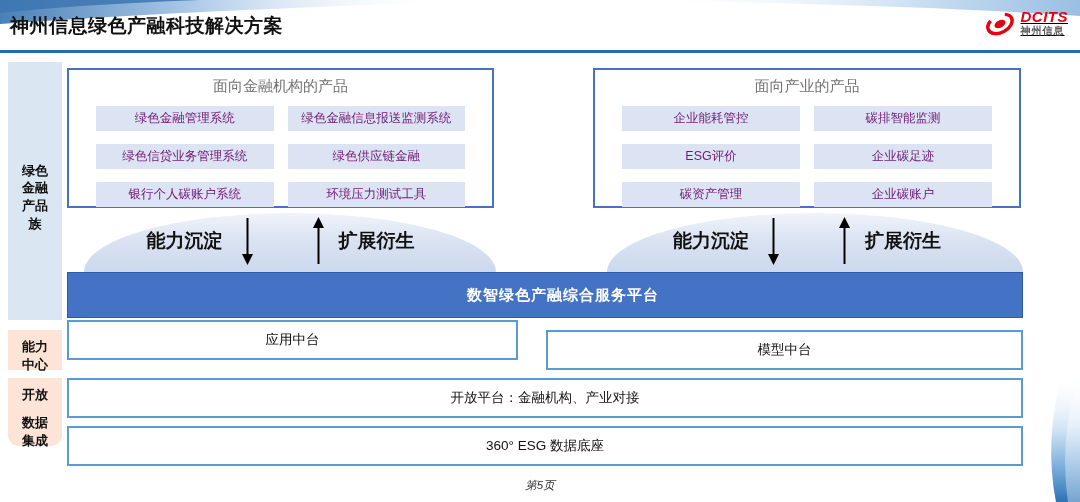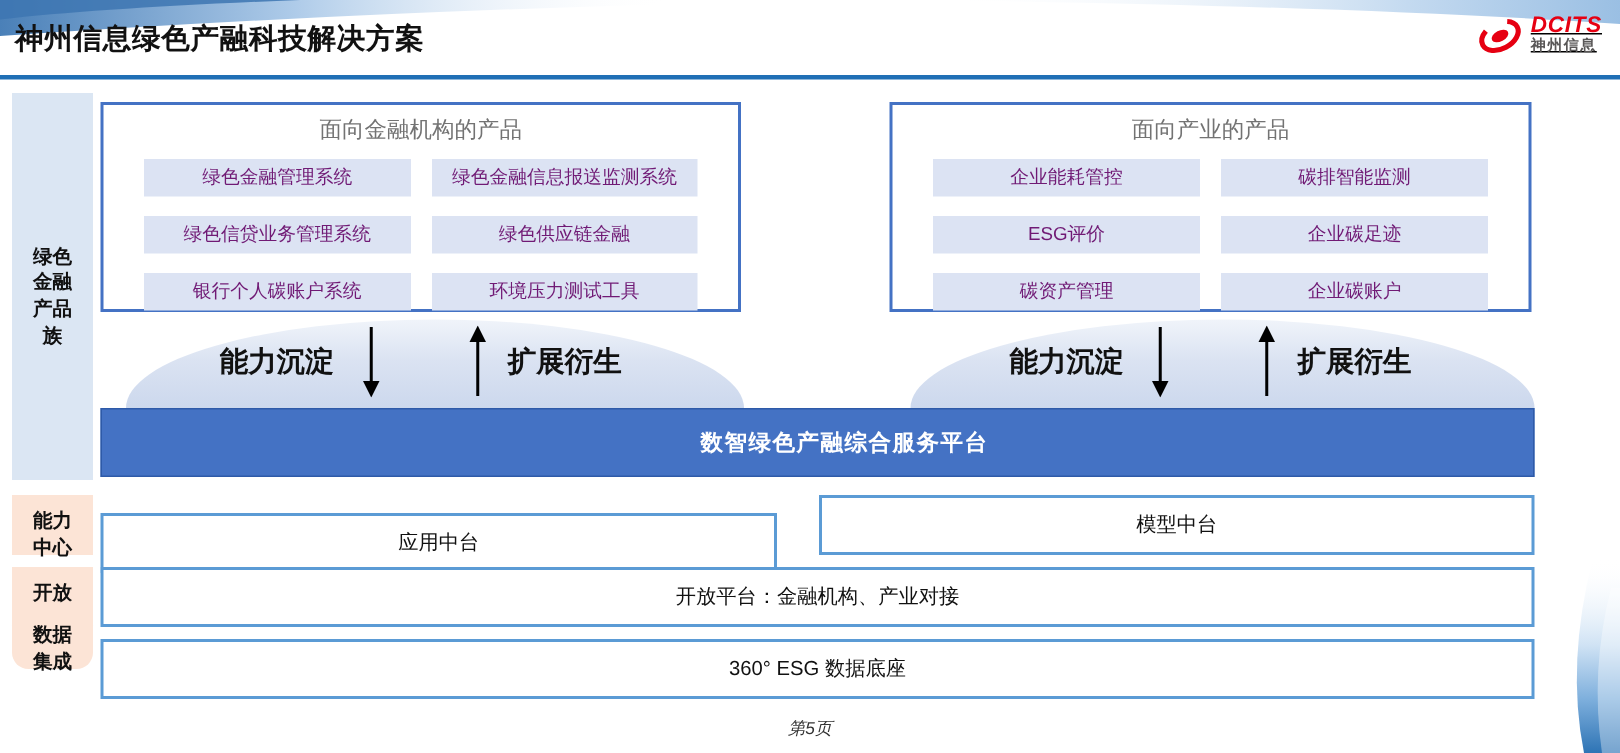--- a/index.html
+++ b/index.html
@@ -42,21 +42,21 @@
   .arrow-label{font-size:19px;font-weight:bold;color:#111;}
   .arr{width:15px;height:48px;}
   .gap-a{width:17px;} .gap-b{width:56px;} .gap-c{width:13px;}
 
   
   .platform-bar{position:absolute;left:67px;top:272px;width:956px;height:46px;background:#4472c4;border:1px solid #2e5aa8;
                 box-sizing:border-box;display:flex;align-items:center;justify-content:center;
                 color:#fff;font-size:15px;font-weight:bold;letter-spacing:1px;padding-left:36px;}
   .row-box{position:absolute;height:40px;background:#fff;border:2px solid #5b9bd5;box-sizing:border-box;
            display:flex;align-items:center;justify-content:center;font-size:13.5px;color:#111;}
-  .mid-left{left:67px;top:342px;width:451px;}
+  .mid-left{left:67px;top:320px;width:451px;}
   .mid-right{left:546px;top:330px;width:477px;}
   .open-row{left:67px;top:378px;width:956px;}
   .data-row{left:67px;top:426px;width:956px;}
 
   
   .page-num{position:absolute;left:0;top:478px;width:1080px;text-align:center;
             font-style:italic;font-size:11.5px;color:#333;}
   .corner-deco{position:absolute;right:0;bottom:0;pointer-events:none;}
 </style>
 </head>

